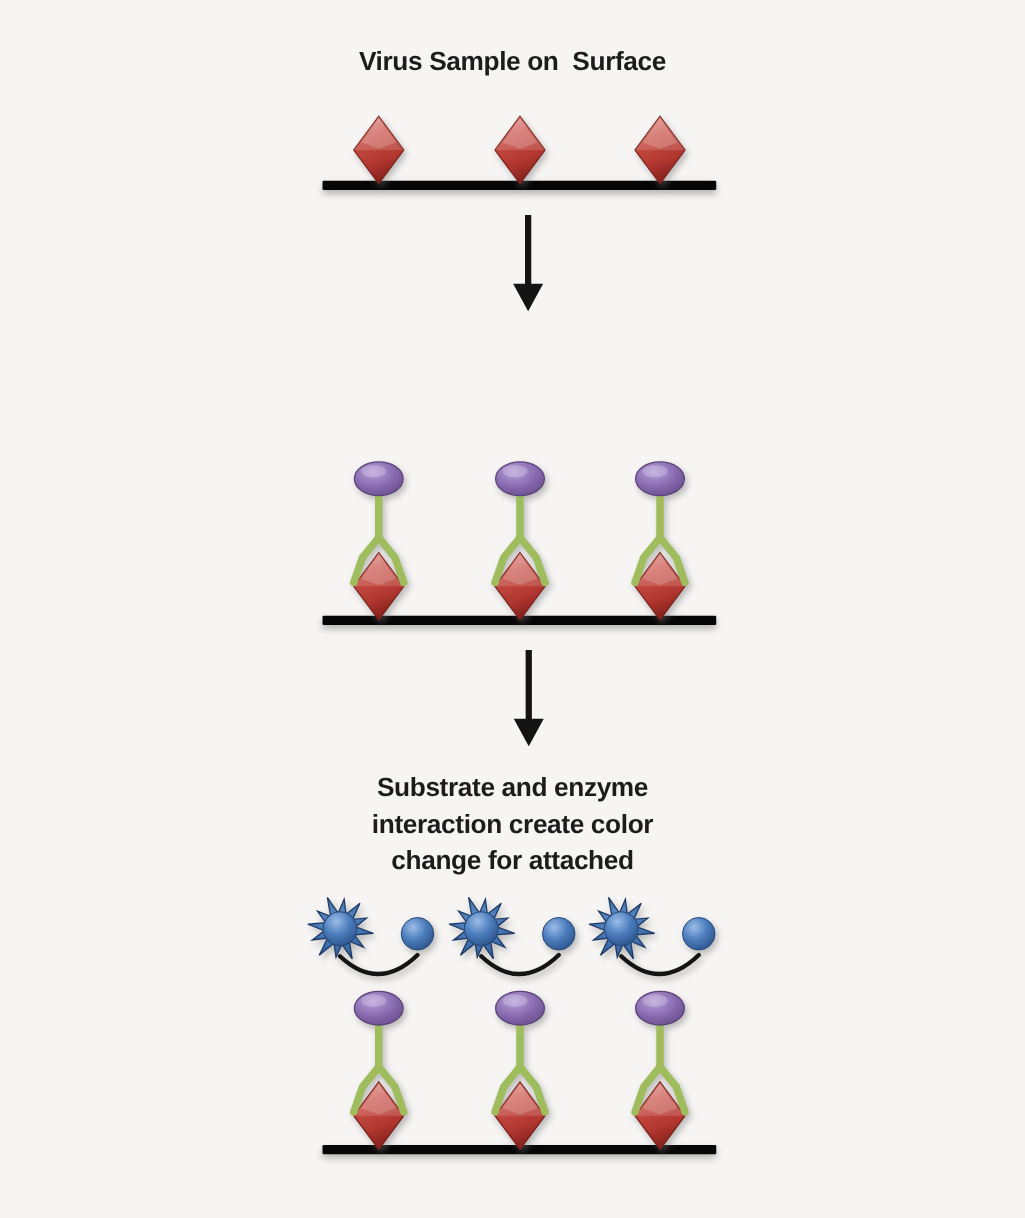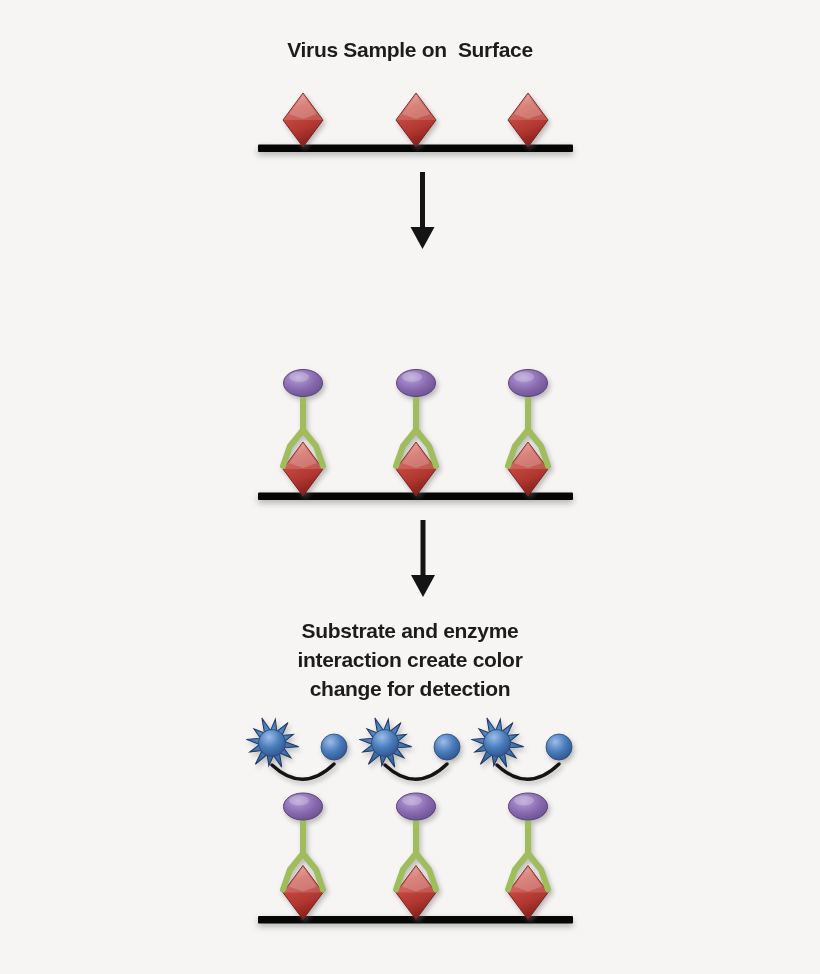--- a/index.html
+++ b/index.html
@@ -121,15 +121,15 @@
       <use href="#g-antibody" transform="translate(416,916.5)" class="shape-shadow"></use>
       <use href="#g-antibody" transform="translate(528,916.5)" class="shape-shadow"></use>
     </g>
   </svg>
 
   <div class="step-title" id="title-step1">Virus Sample on  Surface</div>
 
 
   <div class="step-title" id="title-step3">Substrate and enzyme
 interaction create color
-change for detection</div>
+change for attached</div>
 
 </div>
 
 </body></html>

